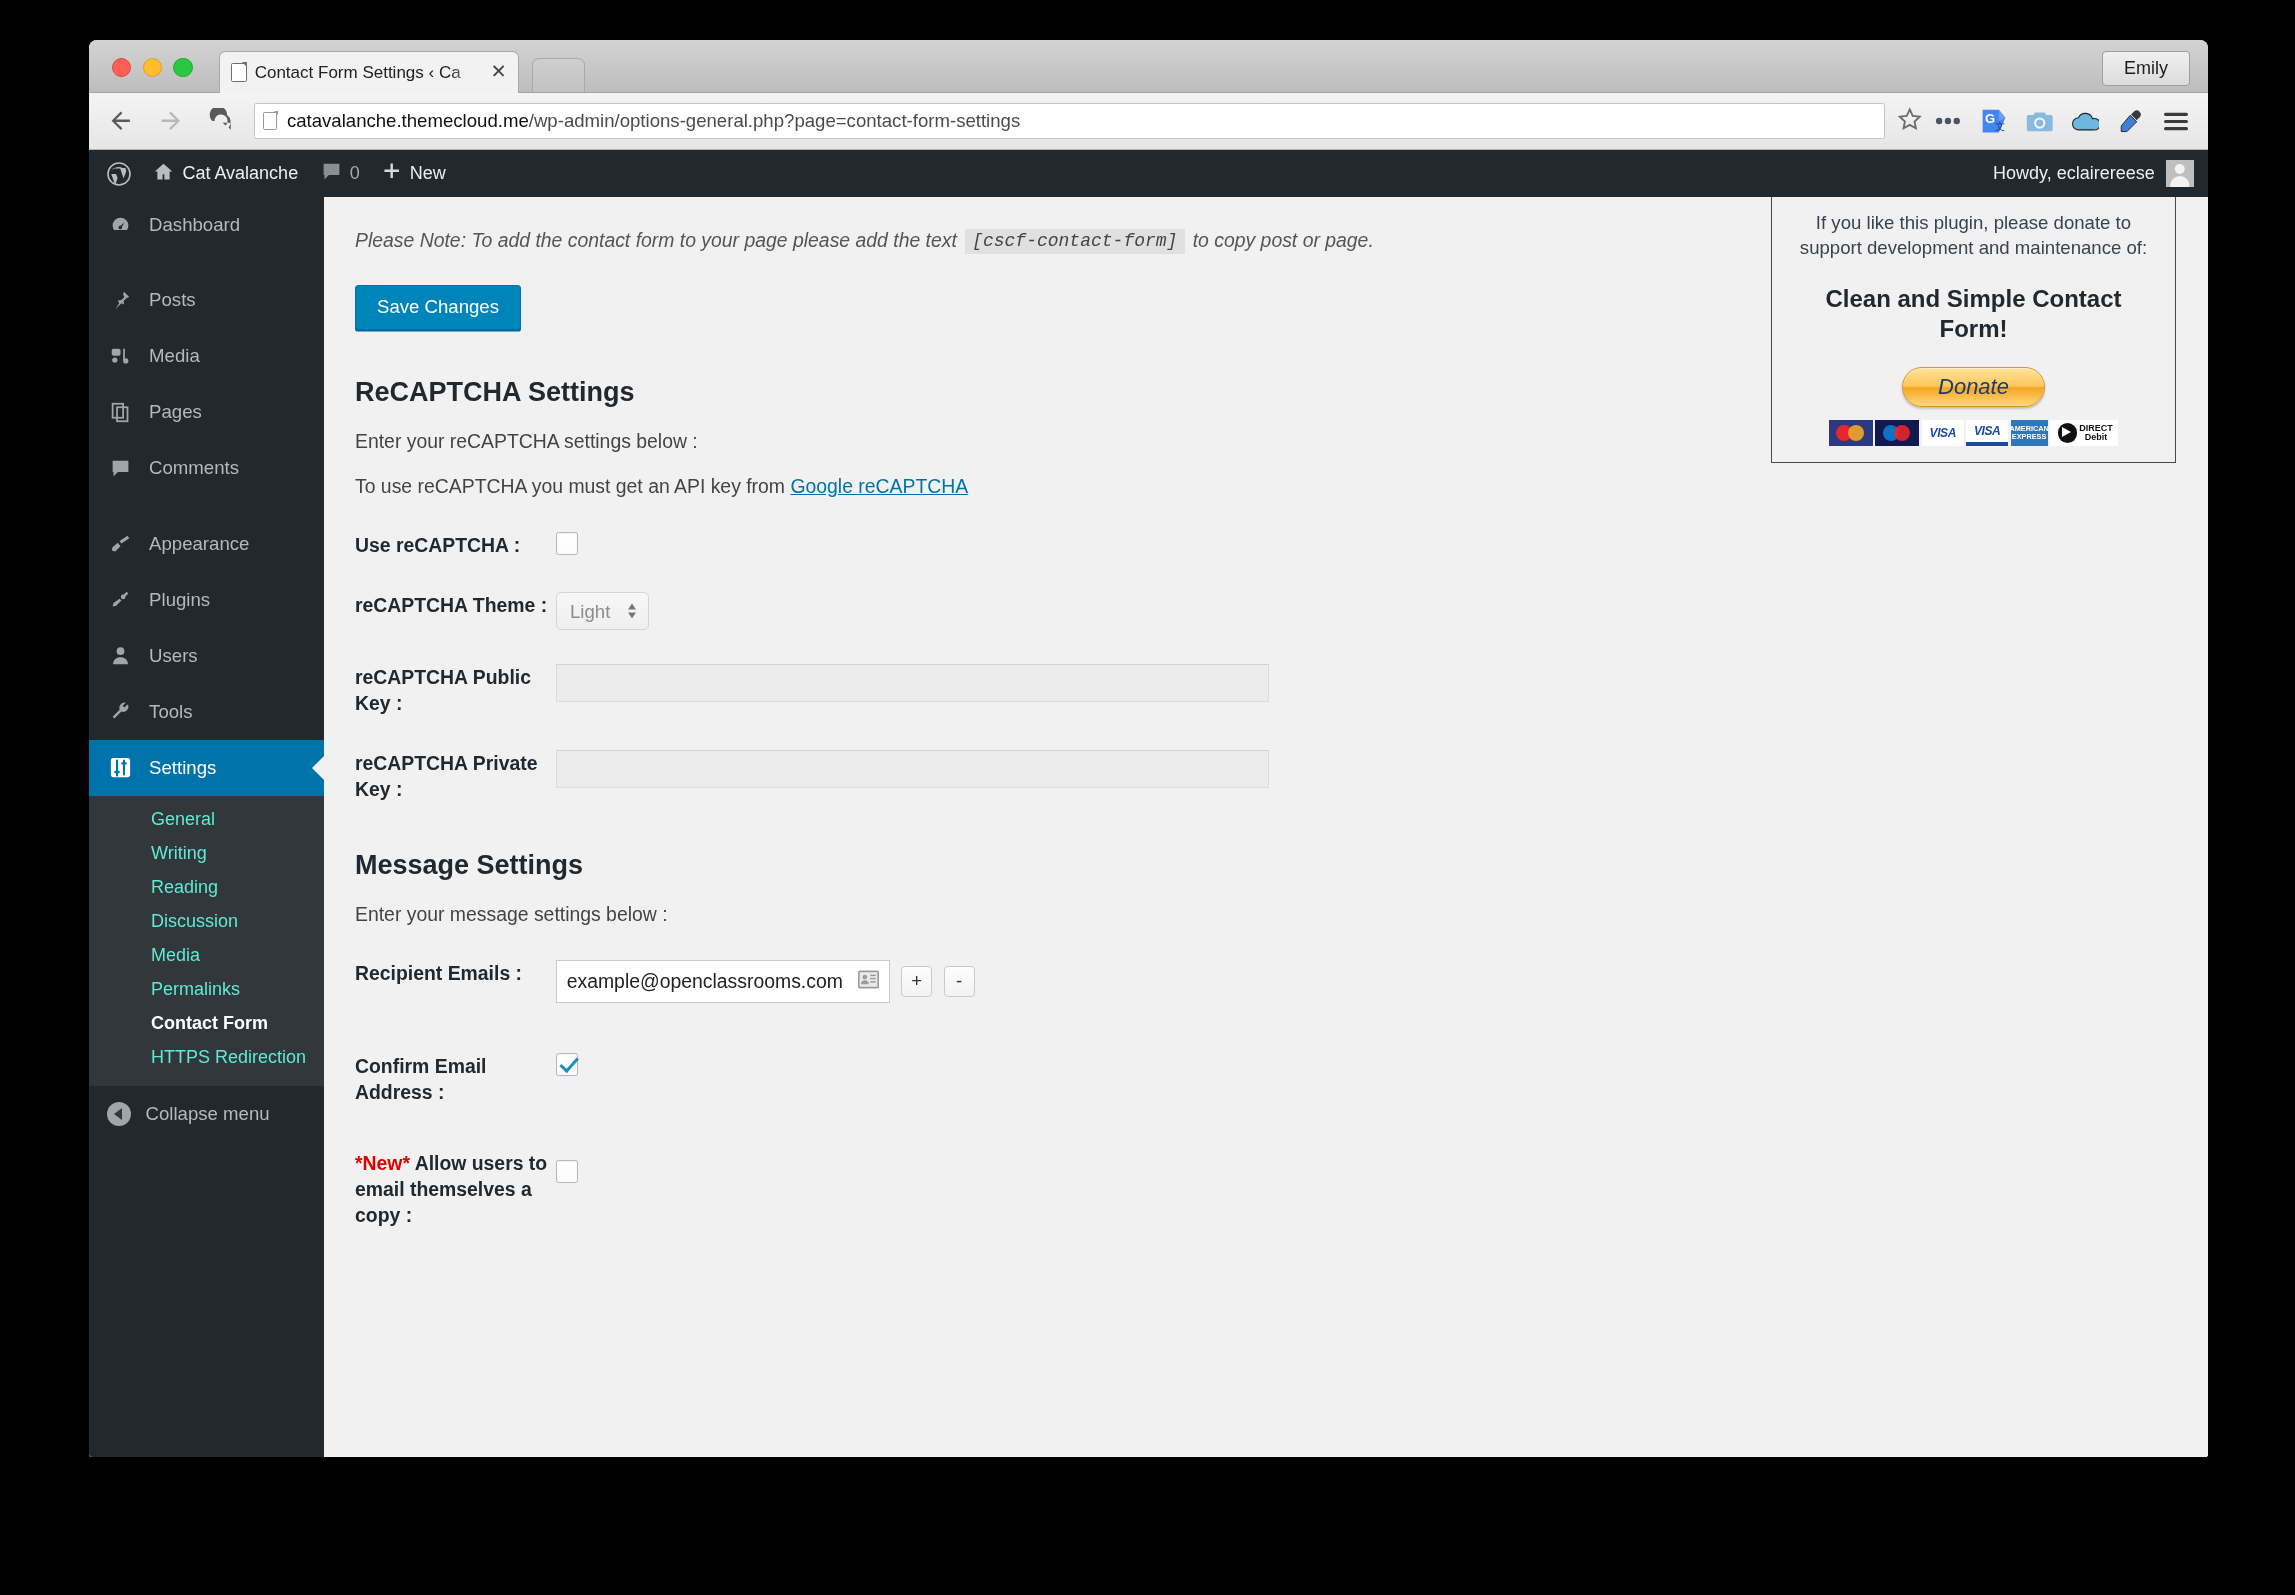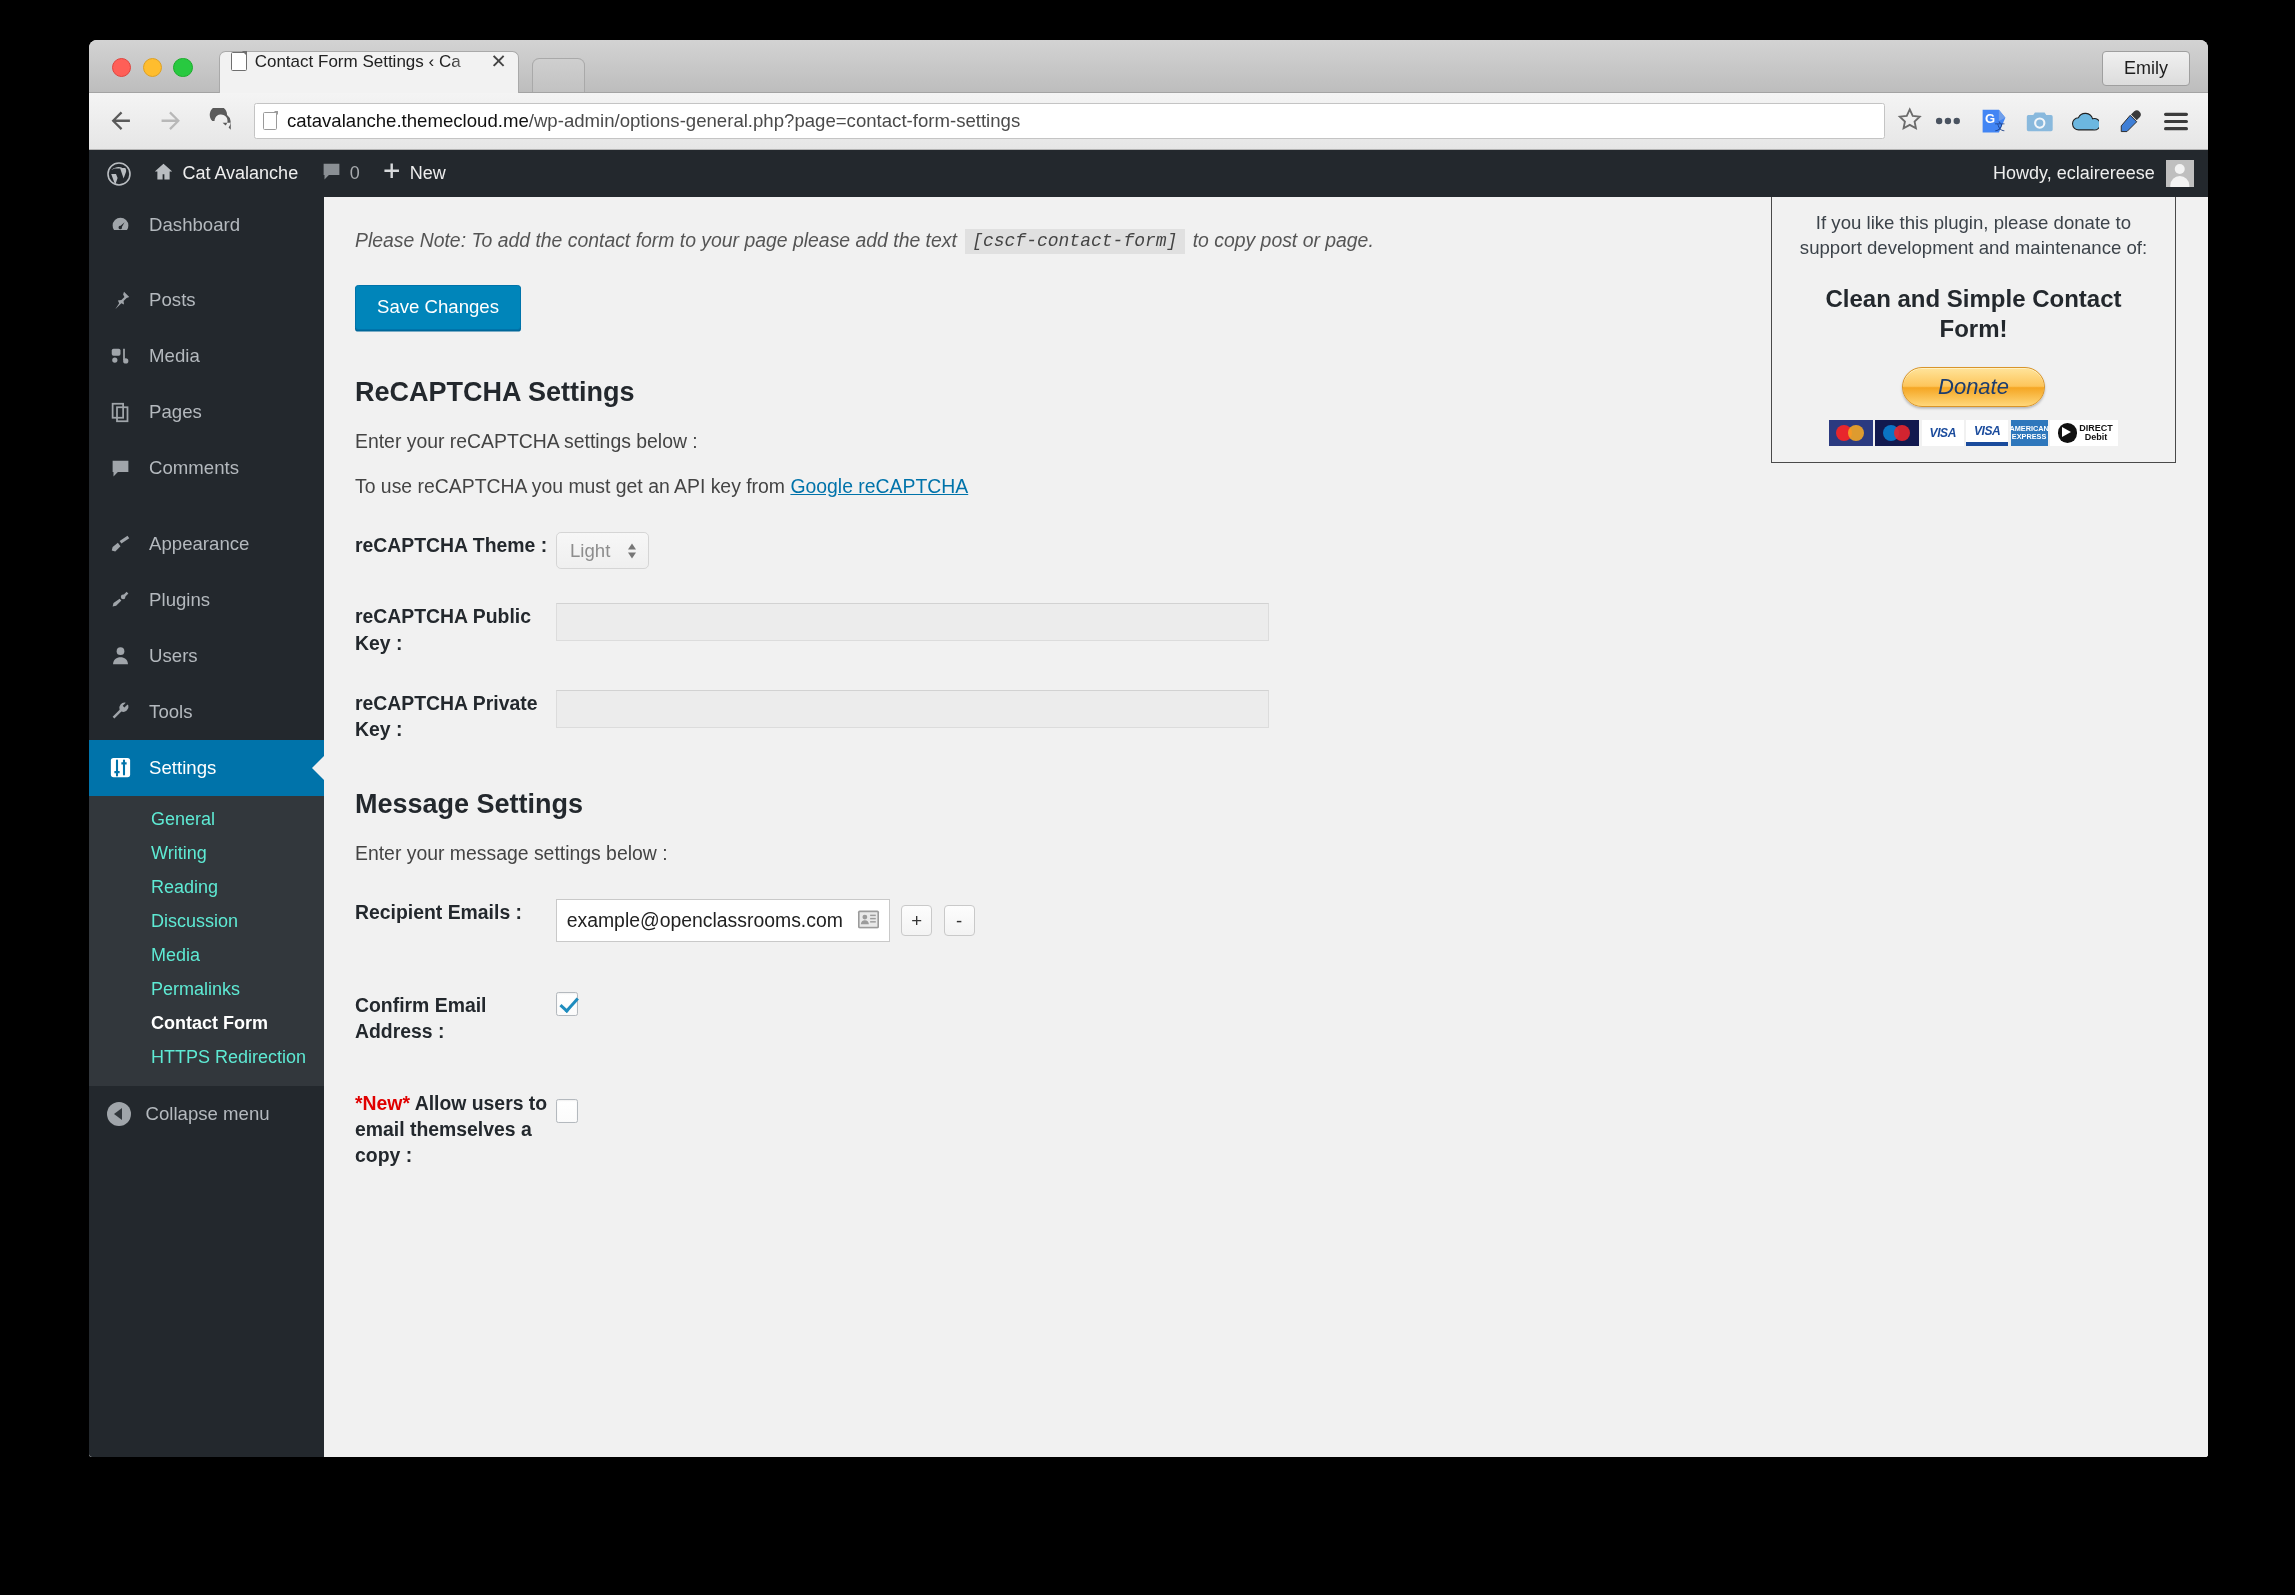--- a/index.html
+++ b/index.html
@@ -36,21 +36,21 @@
   .tl.red    { background: #ff5f57; border: 0.8px solid #e0443e; }
   .tl.yellow { background: #ffbd2e; border: 0.8px solid #dea123; }
   .tl.green  { background: #28c940; border: 0.8px solid #1aad2b; }
 
   #active-tab {
     position: absolute; left: 130px; top: 10.5px;
     width: 300px; height: 43px;
     background: #f2f2f2;
     border: 0.8px solid #a9a9a9; border-bottom: none;
     border-radius: 6.5px 6.5px 0 0;
-    display: flex; 
+    display: flex; align-items: center;
     padding: 0 9.7px 0 11.3px;
   }
   #active-tab .page-ico {
     width: 15.4px; height: 19.4px; flex: 0 0 auto;
     border: 1.6px solid #6f6f6f; border-radius: 1.6px;
     position: relative; margin-right: 8px; background: #fff;
   }
   #active-tab .page-ico::after {
     content:""; position:absolute; right:-1.6px; top:-1.6px;
     border-left: 5.7px solid transparent; border-top: 5.7px solid #6f6f6f;
@@ -586,20 +586,26 @@
 
       <button id="save-changes">Save Changes</button>
 
       <h2 class="section-title">ReCAPTCHA Settings</h2>
       <p class="section-desc">Enter your reCAPTCHA settings below :</p>
       <p class="section-desc">
         <span>To use reCAPTCHA you must get an API key from</span>
         <a href="#">Google reCAPTCHA</a>
       </p>
 
+      <div class="field-row">
+        <div class="field-label">Use reCAPTCHA :</div>
+        <div class="field-ctl">
+          <input type="checkbox" class="wp-check" style="">
+        </div>
+      </div>
 
       <div class="field-row">
         <div class="field-label">reCAPTCHA Theme :</div>
         <div class="field-ctl">
           <span class="select-wrap">
             <select class="wp-select">
               <option>Light</option>
               <option>Dark</option>
             </select>
             <span class="spin">

